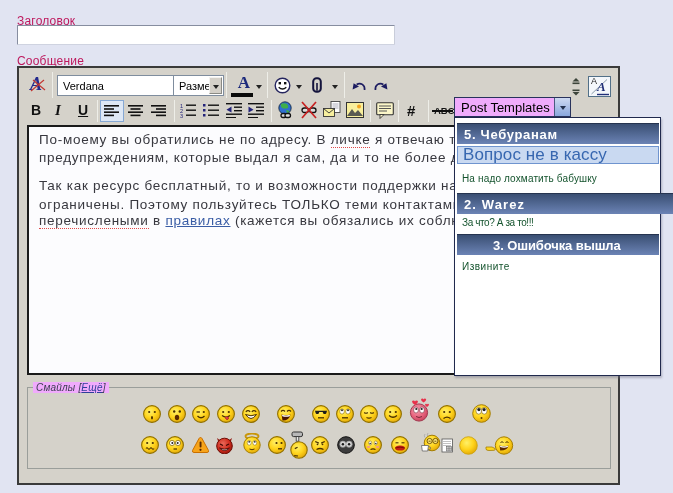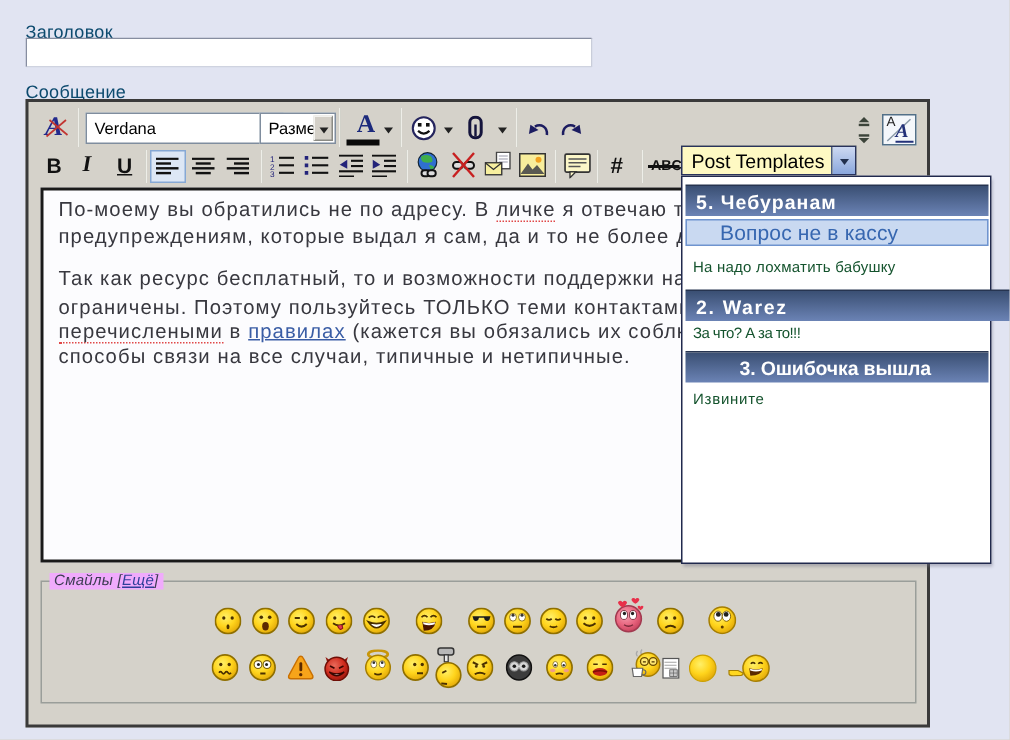--- a/index.html
+++ b/index.html
@@ -1,18 +1,18 @@
 <!DOCTYPE html>
 <html><head><meta charset="utf-8">
 <style>
 * { margin:0; padding:0; box-sizing:border-box; }
 html,body { width:673px; height:493px; overflow:hidden; }
 body { background:#e1e4f2; font-family:"Liberation Sans", sans-serif; position:relative; }
 .abs { position:absolute; }
-.lbl { font-size:12px; color:#0c4a6e; letter-spacing:.2px; }
+.lbl { font-size:12px; color:#be185d; letter-spacing:.2px; }
 #titleinput { left:17px; top:25px; width:378px; height:20px; background:#fff;
   border:1px solid; border-color:#868da0 #c9cdda #cfd3e0 #868da0; border-radius:1px;}
 #editor { left:17px; top:66px; width:603px; height:419px; background:#d5d2ca;
   border:2px solid #3a3a3a; }
 .sep { width:1px; background:#99998f; border-right:1px solid #eeeee8; }
 .icon { position:absolute; }
 #textarea { left:27px; top:125px; width:583px; height:250px; background:#fcfcfe;
   border:2px solid #1a1a1a; overflow:hidden; }
 .tl { position:absolute; left:10px; white-space:nowrap; font-size:13.5px; color:#38383f;
   letter-spacing:.73px; line-height:15px; }
@@ -21,21 +21,21 @@
 #smbox { left:27px; top:387px; width:584px; height:82px; border:1px solid #9a9e9a; }
 #smleg { left:33px; top:382px; background:#f0abfc; padding:0 3px; font-size:10px; letter-spacing:.2px; color:#3c3c52; white-space:nowrap;font-style:italic;}
 #smleg a { color:#2e3f99; }
 #panel { left:454px; top:117px; width:207px; height:259px; background:#fff;
   border:1px solid #20294d; box-shadow:1px 2px 2px rgba(110,110,130,.45); }
 .phead { position:absolute; left:3px; width:199px; height:20.5px;
   background:linear-gradient(#3a4f73,#6b83b5); border-top:1px solid #263450;
   color:#fff; font-weight:bold; font-size:13px; line-height:21px; padding-left:7px; letter-spacing:.2px;}
 .pitem { position:absolute; left:3px; width:199px; font-size:10px; color:#14532d; padding-left:5px; letter-spacing:.5px;}
 .psel { position:absolute; left:3px; width:199px; height:18px; background:#c9d9f1;
-  border:1px solid #6f94cf; color:#3767b0; font-size:14px; line-height:16.5px; padding-left:22px; letter-spacing:.1px;}
+  border:1px solid #6f94cf; color:#3767b0; font-size:17px; line-height:16.5px; padding-left:5px; letter-spacing:.1px;}
 .combo { position:absolute; background:#fff; border:1px solid #7f8d9e; height:21px; }
 .combo .ctext { position:absolute; left:5px; top:4px; font-size:11px; color:#000; white-space:nowrap; overflow:hidden;}
 .carr { position:absolute; right:1px; top:1px; bottom:1px; width:13px; background:#d4d0c8;
   border:1px solid; border-color:#f2f1ee #8a8a84 #8a8a84 #f2f1ee; }
 .carr:after { content:""; position:absolute; left:3px; top:7px; border:3.5px solid transparent; border-top:4px solid #222; }
 .tbtn { position:absolute; font-size:13px; color:#111; }
 </style></head>
 <body>
 <div class="abs lbl" style="left:17px;top:14px;">Заголовок</div>
 <div class="abs" id="titleinput"></div>
@@ -239,34 +239,33 @@
       <path d="M3 9 h8"></path>
     </g>
 </svg>
 <div class="abs sep" style="left:398px;top:100px;height:22px;"></div>
 <div class="tbtn" style="left:407px;top:102px;font-weight:bold;font-size:15px;">#</div>
 <div class="abs sep" style="left:428px;top:100px;height:22px;"></div>
 
 <div class="abs" style="left:434px;top:105px;font-size:9.5px;font-weight:bold;color:#111;letter-spacing:0px;">ABC</div>
 <div class="abs" style="left:432px;top:110px;width:21px;height:1.5px;background:#111;"></div>
 
-<div class="abs" style="left:454px;top:97px;width:117px;height:20px;background:#fef9c3;border:1px solid #29335c;">
+<div class="abs" style="left:454px;top:97px;width:117px;height:20px;background:#f0abfc;border:1px solid #29335c;">
   <div class="abs" style="left:6px;top:2px;font-size:13px;color:#000;">Post Templates</div>
   <div class="abs" style="right:0;top:0;width:16px;height:18px;background:linear-gradient(#cdd9f1,#8aa7dd);border-left:1px solid #4a5a80;">
     <div class="abs" style="left:4.5px;top:8px;border:3.5px solid transparent;border-top:4.5px solid #22304e;"></div>
   </div>
 </div>
 
 <div class="abs" id="textarea">
   <div class="tl" style="top:5px;">По-моему вы обратились не по адресу. В <span class="sq">личке</span> я отвечаю только по</div>
   <div class="tl" style="top:22.5px;">предупреждениям, которые выдал я сам, да и то не более двух раз.</div>
   <div class="tl" style="top:50.5px;">Так как ресурс бесплатный, то и возможности поддержки нами тоже</div>
   <div class="tl" style="top:69.5px;">ограничены. Поэтому пользуйтесь ТОЛЬКО теми контактами, которые</div>
   <div class="tl" style="top:86px;"><span class="sq">перечислеными</span> в <a class="lnk">правилах</a> (кажется вы обязались их соблюдать) — там</div>
-  <div class="tl" style="top:102.5px;">способы связи на все случаи, типичные и нетипичные.</div>
 </div>
 
 <div class="abs" id="smbox"></div>
 <div class="abs" id="smleg">Смайлы [<a style="text-decoration:underline;">Ещё</a>]</div>
 <div id="smilies">
 <svg width="0" height="0" style="position:absolute">
  <defs>
   <radialGradient id="gy" cx="40%" cy="35%" r="75%">
    <stop offset="0%" stop-color="#fff068"></stop>
           <stop offset="50%" stop-color="#ffd41c"></stop>

